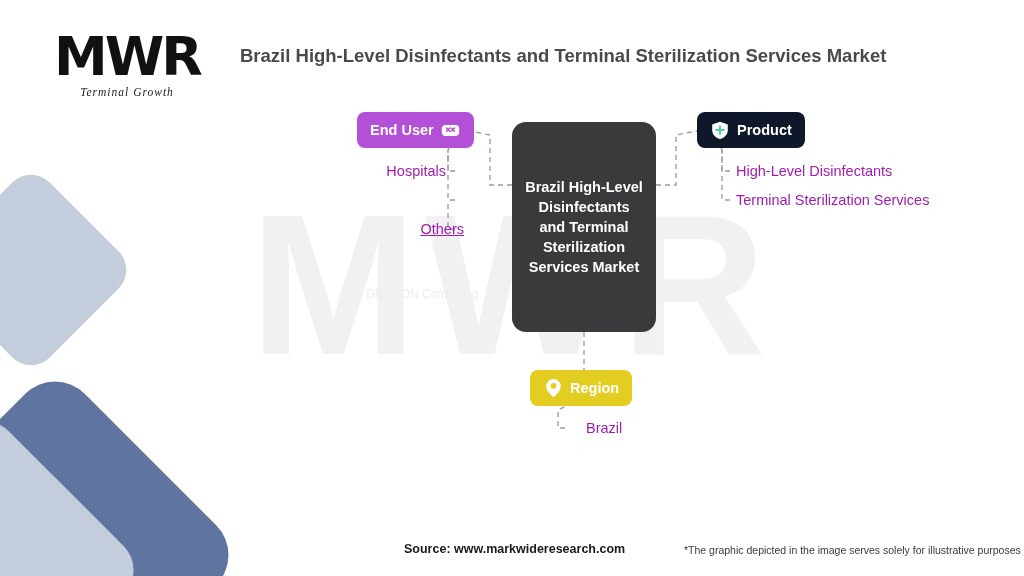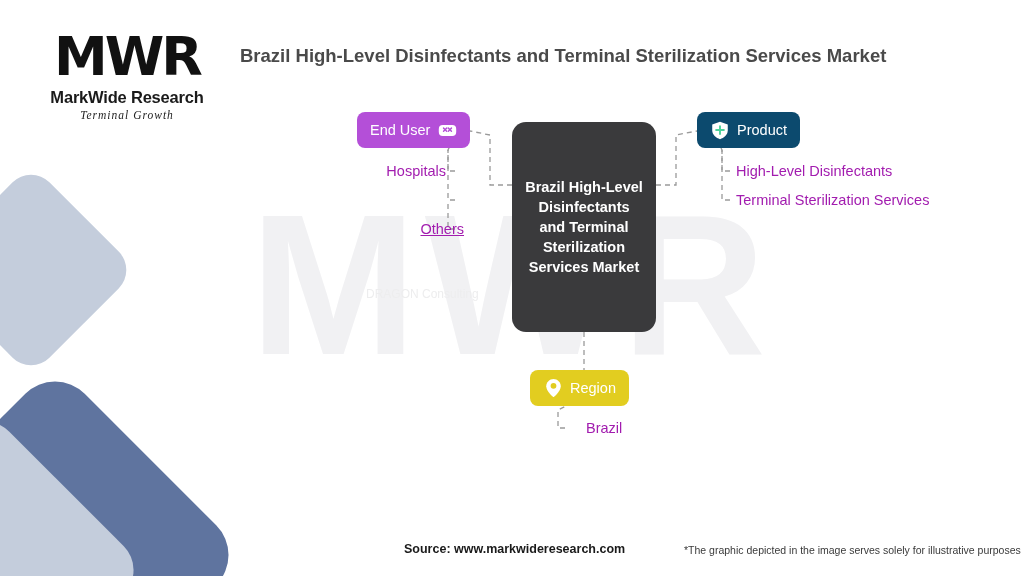--- a/index.html
+++ b/index.html
@@ -148,41 +148,41 @@
   .pill {
     position: absolute;
     display: flex;
     align-items: center;
     gap: 7px;
     height: 36px;
     padding: 0 13px;
     border-radius: 8px;
     color: #ffffff;
     font-size: 14.5px;
-    font-weight: normal;
+    font-weight: bold;
     z-index: 7;
     box-sizing: border-box;
   }
   .pill .pill-icon {
     display: inline-flex;
     align-items: center;
     justify-content: center;
     width: 20px;
     height: 20px;
   }
   .pill-enduser {
     left: 357px;
     top: 112px;
     background: #b44fd8;
     flex-direction: row-reverse;
   }
   .pill-product {
     left: 697px;
     top: 112px;
-    background: #0c4a6e;
+    background: #0f172a;
   }
   .pill-region {
     left: 530px;
     top: 370px;
     background: #e2cd20;
     align-items: center;
   }
 
   
   .leaf {
@@ -250,21 +250,20 @@
     <span class="wm-text">MWR</span>
   </div>
   <div class="dragon">DRAGON Consulting</div>
 
   <div class="corner-shape corner-top"></div>
   <div class="corner-shape corner-bottom"></div>
   <div class="corner-shape corner-bottom2"></div>
 
   <div class="logo">
     <div class="logo-mark">MWR</div>
-    <div class="logo-name">MarkWide Research</div>
     <div class="logo-tag">Terminal Growth</div>
   </div>
 
   <div class="title">Brazil High-Level Disinfectants and Terminal Sterilization Services Market</div>
 
   <svg class="connectors" viewBox="0 0 1024 576" width="1024" height="576">
     <g fill="none" stroke="#9a9a9a" stroke-width="1.3" stroke-dasharray="5,4">
 
       <path d="M512 185 L 490 185 L 490 135 L 470 131"></path>
 

